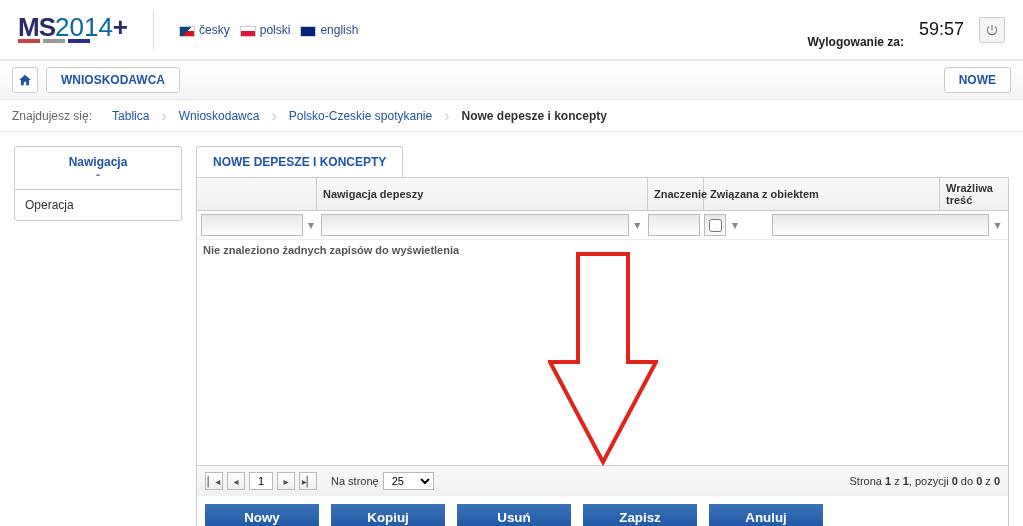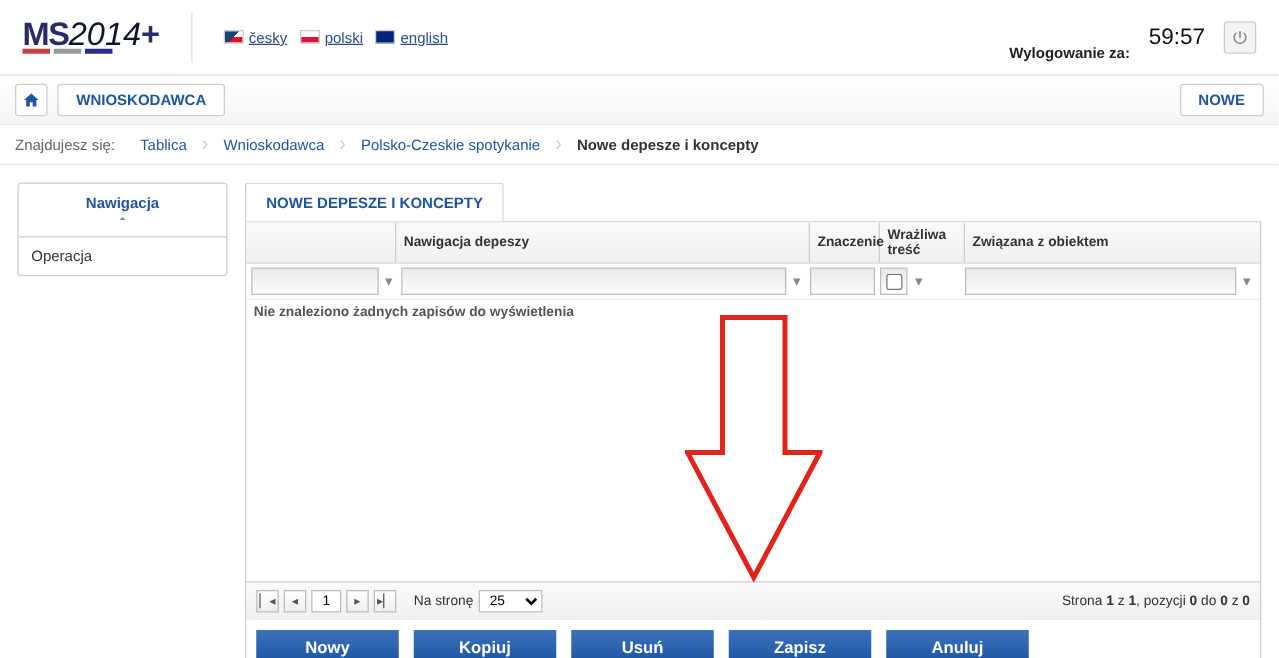--- a/index.html
+++ b/index.html
@@ -2,32 +2,32 @@
 <html><head>
 <meta charset="utf-8">
 <style>
   * { box-sizing: border-box; margin: 0; padding: 0; }
   body { font-family: Arial, sans-serif; font-size: 12px; color: #333; background: #fff; width: 1023px; }
   
   
   .header { display: flex; align-items: center; padding: 10px 18px; border-bottom: 1px solid #e8e8e8; position: relative; height: 60px;}
   .logo { font-size: 26px; font-weight: bold; color: #2b2b6b; position: relative;}
   .logo .ms { font-weight: 900; letter-spacing:-1px;}
-  .logo .year { color: #0f172a; font-weight: 400; font-style: italic; }
+  .logo .year { color: #0369a1; font-weight: 400; }
   .logo .plus { color: #2b2b6b; font-weight:700;}
   .logo-underline { position: relative; top:-4px; height:4px; display:flex;}
   .logo-underline span{ display:inline-block; height:4px; margin-right:3px;}
   .u1{width:22px;background:#c94141;}
   .u2{width:22px;background:#999;}
   .u3{width:22px;background:#2b2b8b;}
   
   .separator { width:1px; height:40px; background:#ddd; margin:0 25px;}
   
   .langs { display:flex; gap:10px; align-items:center;}
-  .lang { display:flex; align-items:center; gap:4px; cursor:pointer; color:#2b4b8b;text-decoration:underline;}
+  .lang { display:flex; align-items:flex-end; gap:4px; cursor:pointer; color:#2b4b8b;}
   .flag { width:16px; height:11px; display:inline-block; border:1px solid #ccc;}
   .flag-cz { background: linear-gradient(135deg, #11457e 50%, transparent 50%), linear-gradient(#fff 50%, #d7141a 50%);}
   .flag-pl { background: linear-gradient(#fff 50%, #dc143c 50%);}
   .flag-en { background:#00247d;}
   
   .header-right { margin-left:auto; display:flex; align-items:center; gap:15px;}
   .logout-label { font-weight:bold; color:#222;margin-top:24px;}
   .logout-time { font-weight:normal; font-size:18px; color:#111;}
   .power-btn { width:26px; height:26px; border:1px solid #ccc; border-radius:3px; background:#f4f4f4; display:flex; align-items:center; justify-content:center; cursor:pointer;}
   .power-btn svg{width:14px;height:14px;}
@@ -167,22 +167,22 @@
 
   <div class="main">
     <div class="page-tab">NOWE DEPESZE I KONCEPTY</div>
 
     <div class="grid-box">
 
       <div class="grid-head-row">
         <div class="gh-cell c1"></div>
         <div class="gh-cell c2">Nawigacja depeszy</div>
         <div class="gh-cell c3">Znaczenie</div>
+        <div class="gh-cell c5">Związana z obiektem</div>
         <div class="gh-cell c4">Wrażliwa treść</div>
-        <div class="gh-cell c5">Związana z obiektem</div>
       </div>
 
       <div class="grid-filter-row">
         <div class="gf-cell c1">
             <input type="text" style="">
             <div class="filter-icon">▾</div>
           </div>
         <div class="gf-cell c2">
             <input type="text" style="">
             <div class="filter-icon">▾</div>

